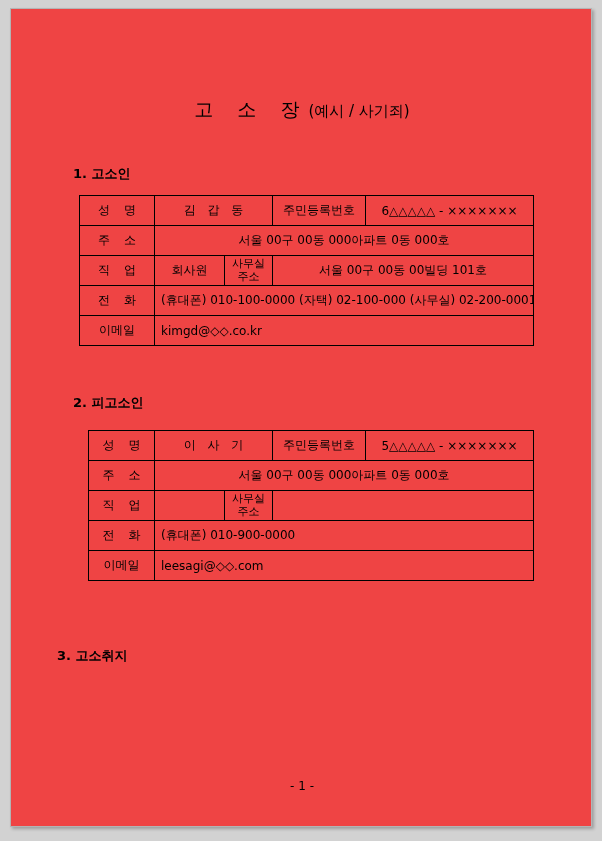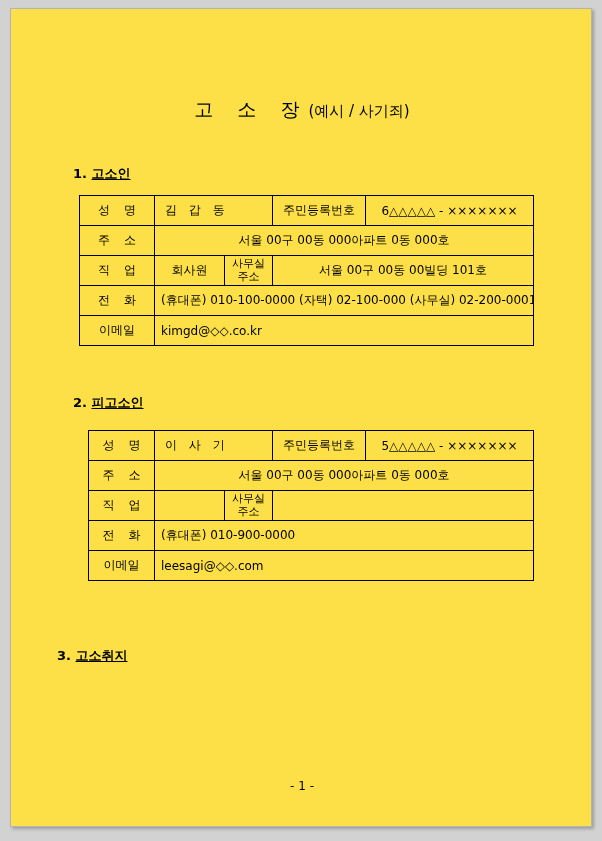--- a/index.html
+++ b/index.html
@@ -13,21 +13,21 @@
     background: #d2d2d2;
     font-family: "DejaVu Sans", "Liberation Sans", sans-serif;
     overflow: hidden;
   }
   .page {
     position: absolute;
     left: 10px;
     top: 8px;
     width: 582px;
     height: 819px;
-    background: #fde047;
+    background: #ef4444;
     border: 1px solid #b4b4b4;
     box-sizing: border-box;
     box-shadow: 2px 2px 3px rgba(0,0,0,0.25);
     overflow: hidden;
   }
 
   
   .doc-title {
     position: absolute;
     left: 0;
@@ -52,21 +52,20 @@
     position: absolute;
     font-size: 13px;
     font-weight: bold;
     color: #000;
     white-space: nowrap;
   }
   .section-heading .num {
     text-decoration: none;
   }
   .section-heading .txt {
-    text-decoration: underline;
   }
   #heading-1 { left: 62px; top: 156px; }
   #heading-2 { left: 62px; top: 385px; }
   #heading-3 { left: 46px; top: 638px; }
 
   
   .info-table {
     position: absolute;
     border-collapse: collapse;
     table-layout: fixed;
@@ -88,21 +87,21 @@
     padding-right: 5px;
   }
   .info-table td.lbl-tight {
     text-align: center;
     letter-spacing: 0px;
   }
   .info-table td.ctr {
     text-align: center;
   }
   .info-table td.ctr-sp {
-    text-align: left;
+    text-align: center;
     letter-spacing: 4px;
     padding-left: 10px;
   }
   .info-table td.lft {
     text-align: left;
   }
   .info-table td.two-line {
     text-align: center;
     font-size: 11px;
     line-height: 1.15;

